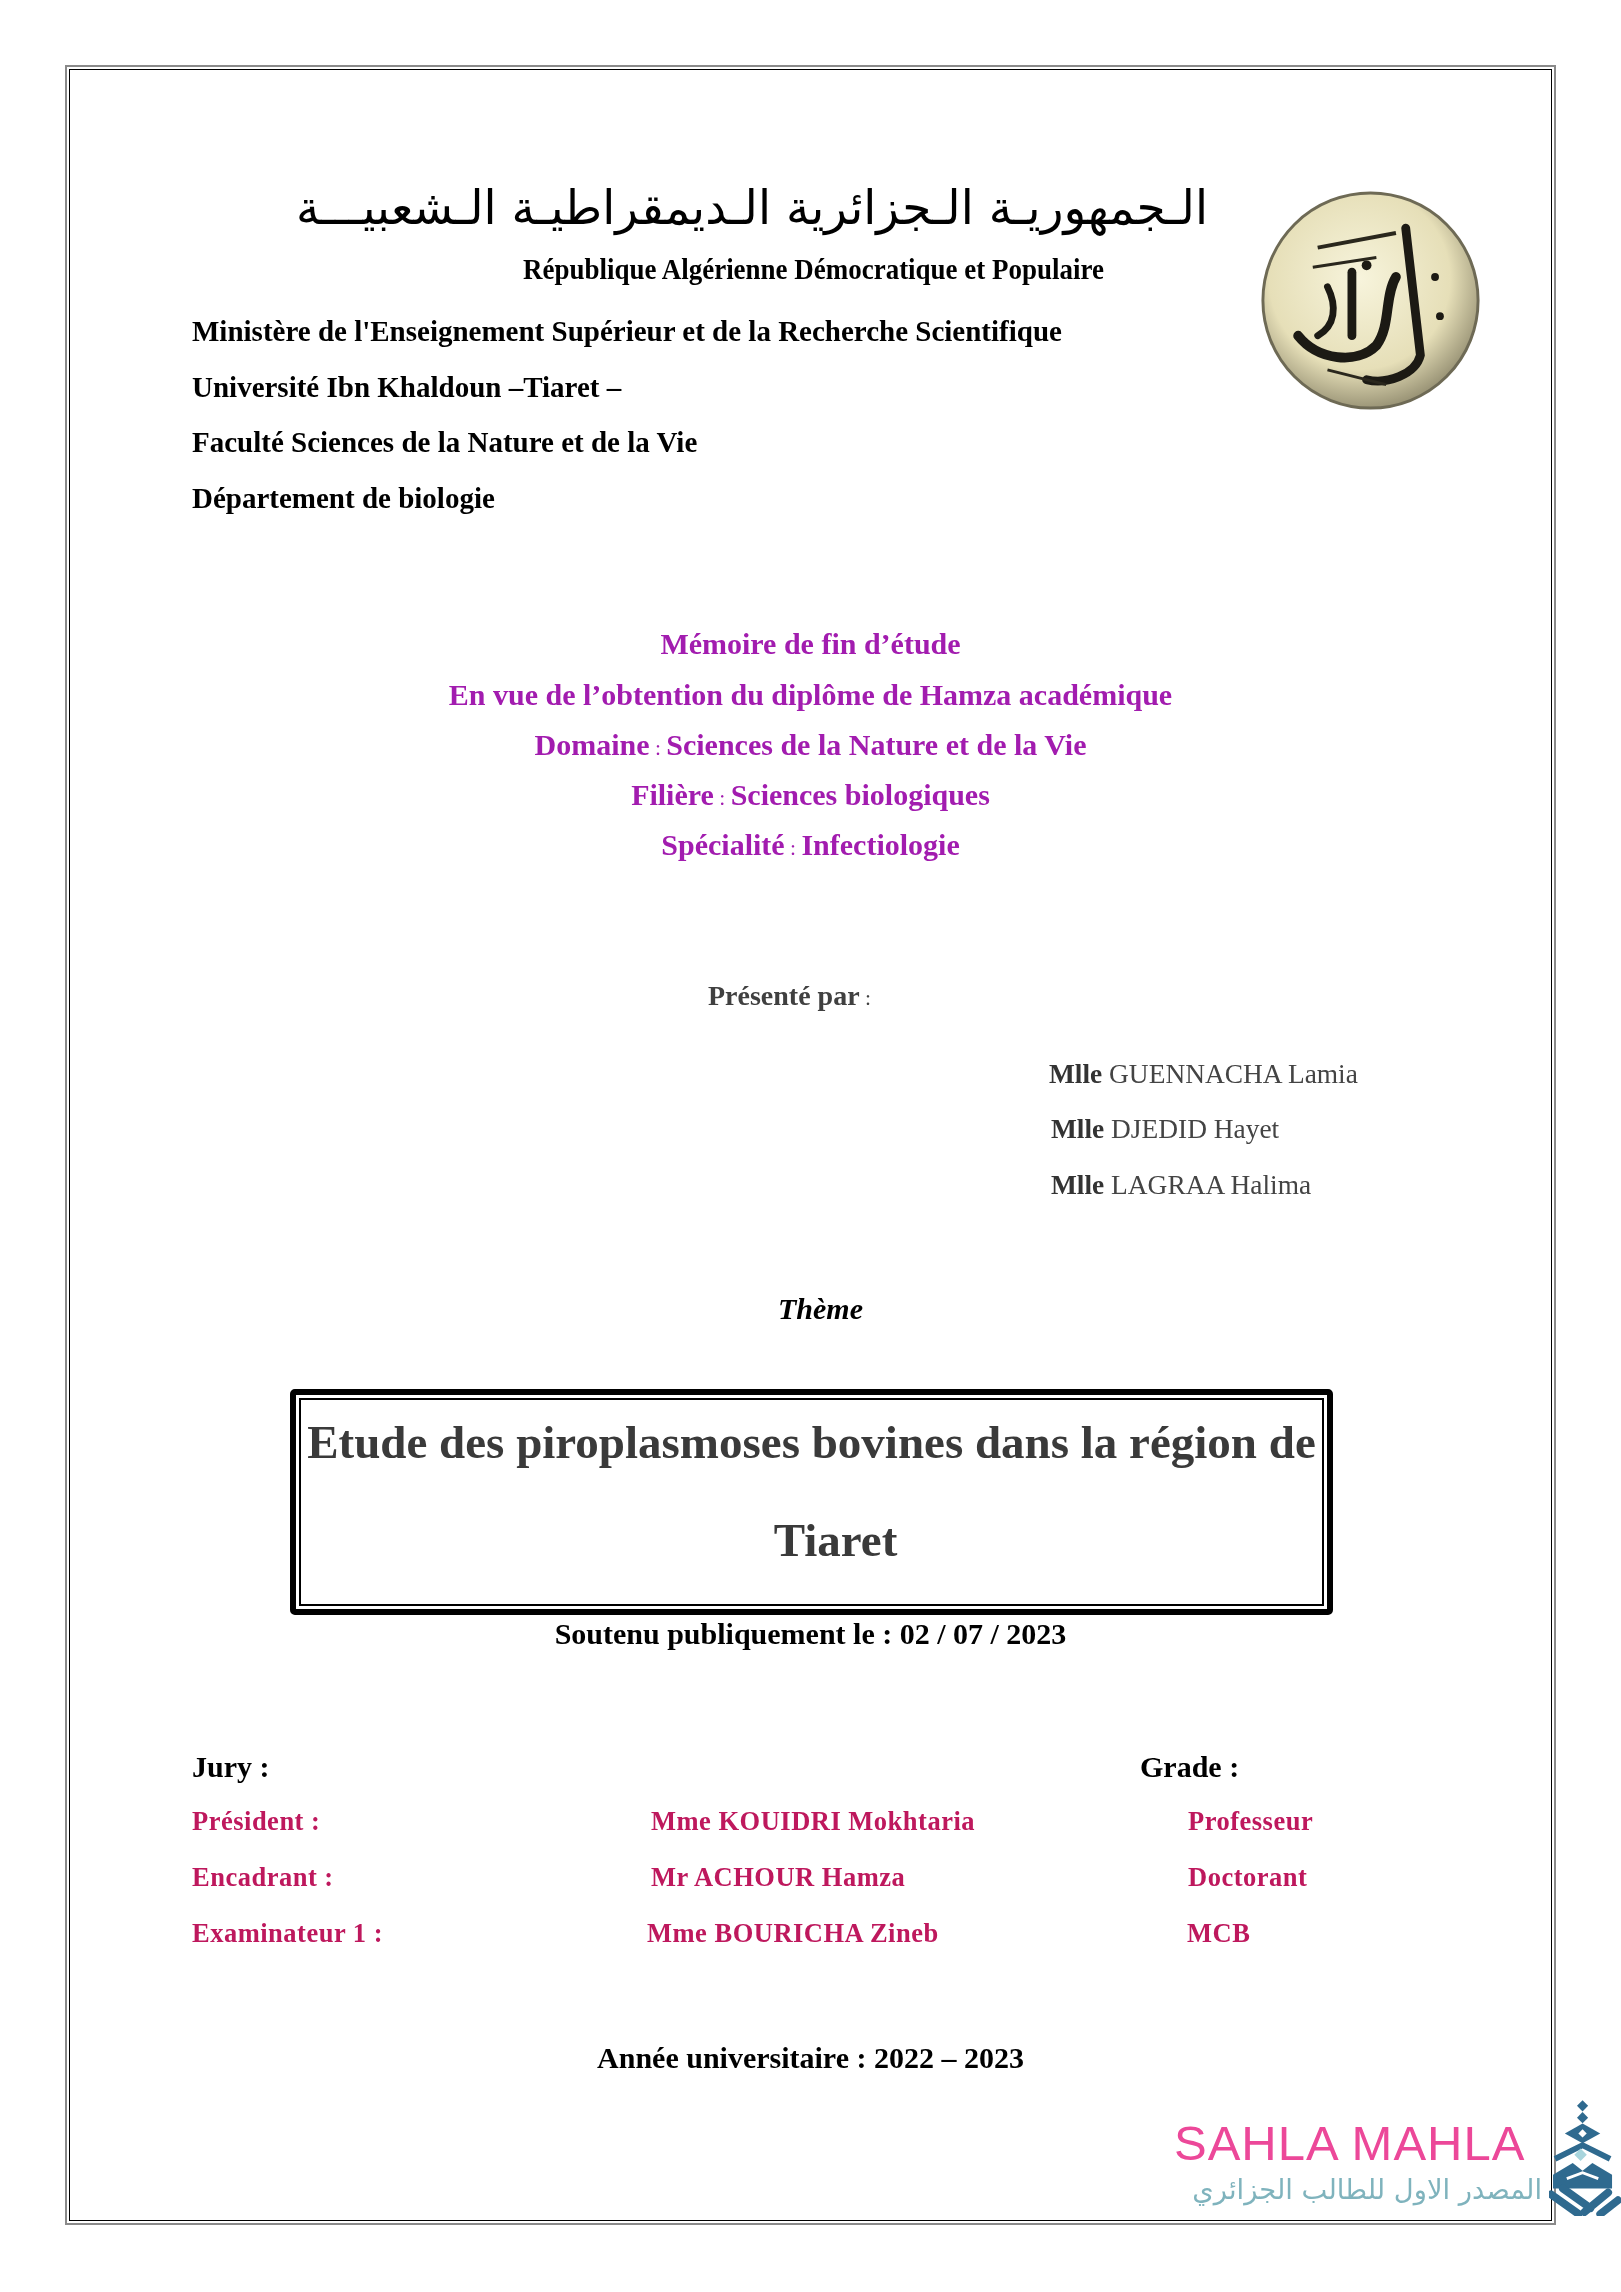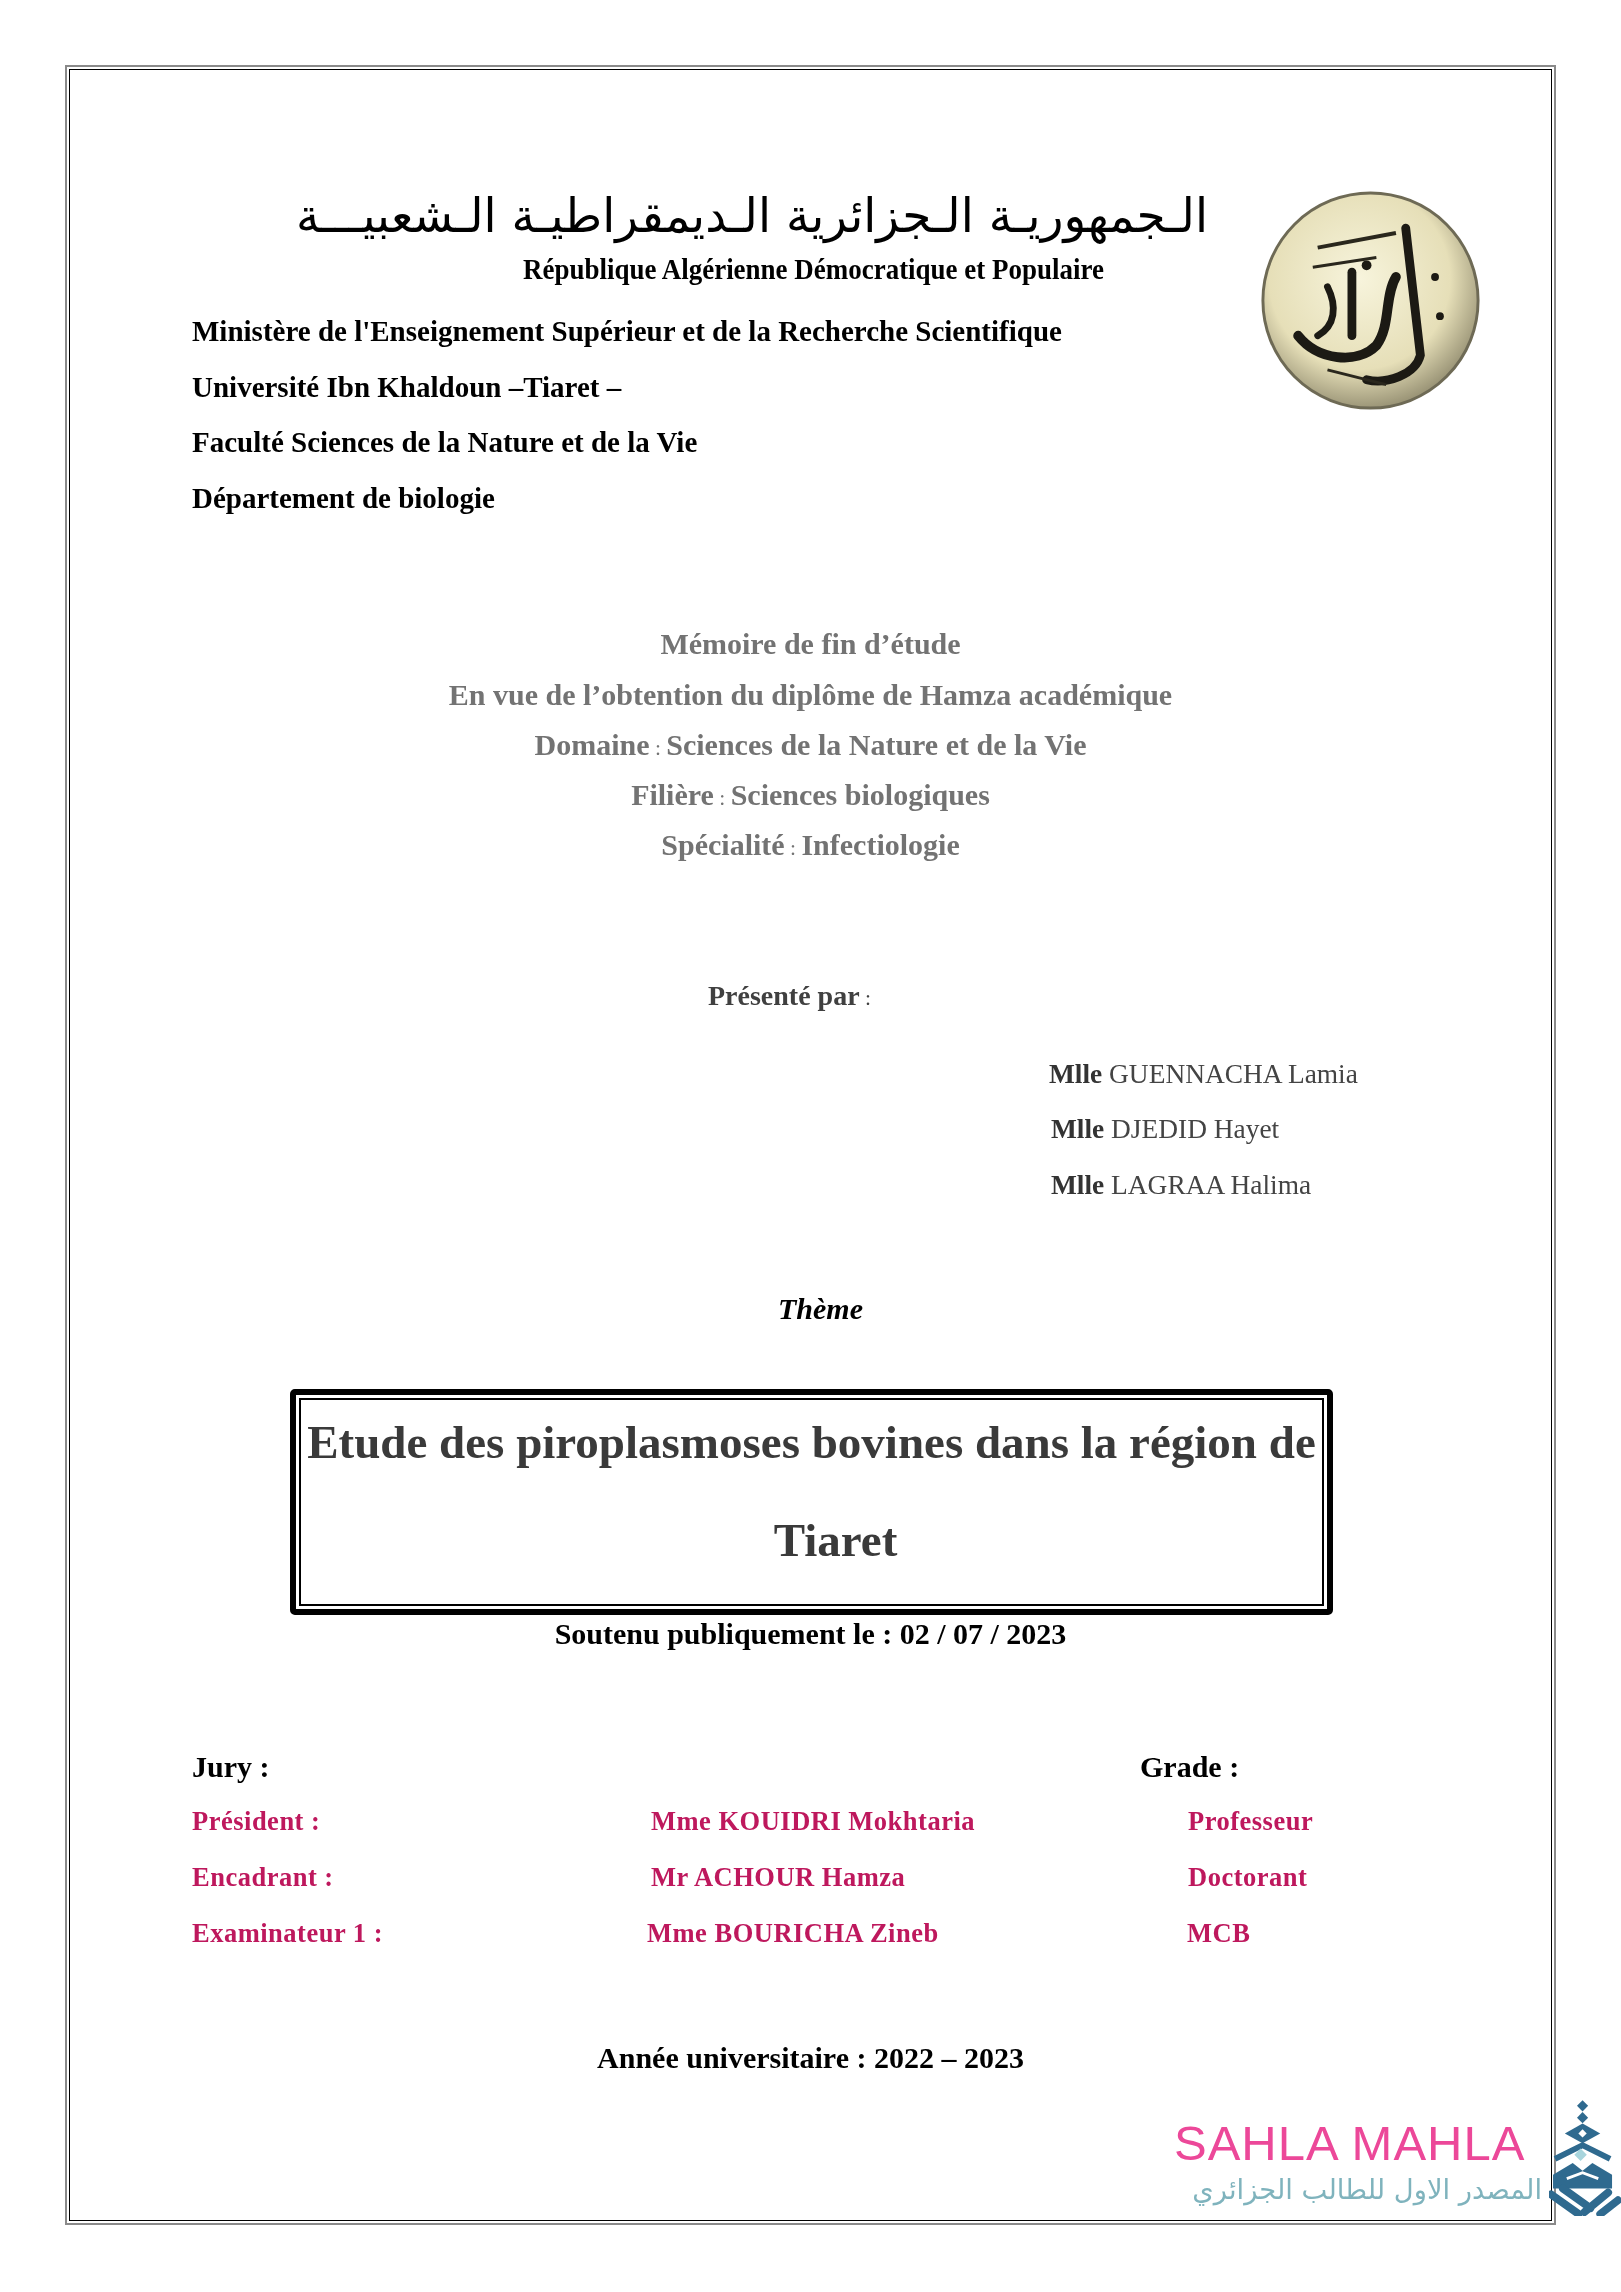--- a/index.html
+++ b/index.html
@@ -23,21 +23,21 @@
     }
     .page-border-inner {
       position: absolute;
       left: 69px; top: 69px;
       width: 1481px; height: 2150px;
       border: 1.5px solid #000;
     }
     .abs { position: absolute; white-space: nowrap; }
 
     .arabic-title {
-      left: 404px; top: 186px;
+      left: 404px; top: 178px;
       width: 804px;
       text-align: center;
       font-family: "DejaVu Sans", sans-serif;
       font-size: 47px;
       line-height: 59px;
       direction: rtl;
       letter-spacing: 0px;
     }
     .republique {
       left: 392px; top: 253px;
@@ -58,21 +58,21 @@
       left: 1259px; top: 189px;
       width: 223px; height: 223px;
     }
 
     .center-block {
       left: 0; width: 1621px;
       text-align: center;
       font-family: "Liberation Serif", serif;
       font-weight: bold;
       font-size: 30px;
-      color: #737373;
+      color: #a21caf;
     }
     .center-block .sep { font-size: 21.6px; font-weight: normal; }
 
     .presente {
       left: 708px; top: 980px;
       font-weight: bold;
       font-size: 28px;
       color: #404040;
     }
     .presente .sep { font-size: 21.6px; font-weight: normal; }

